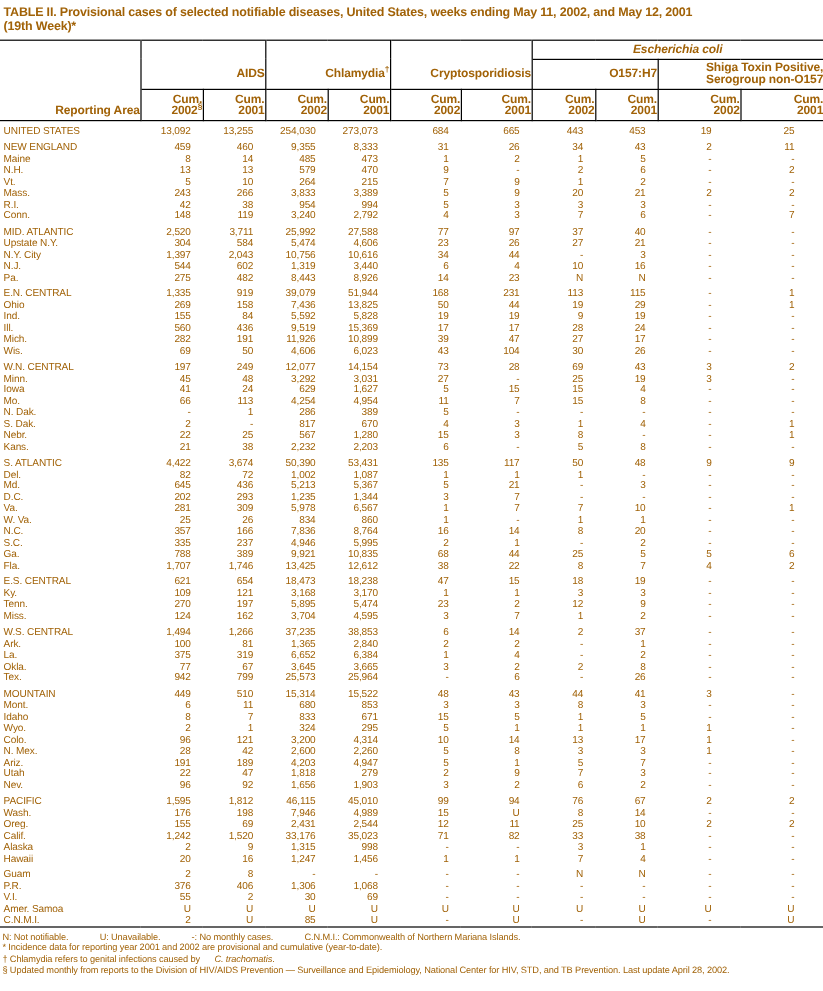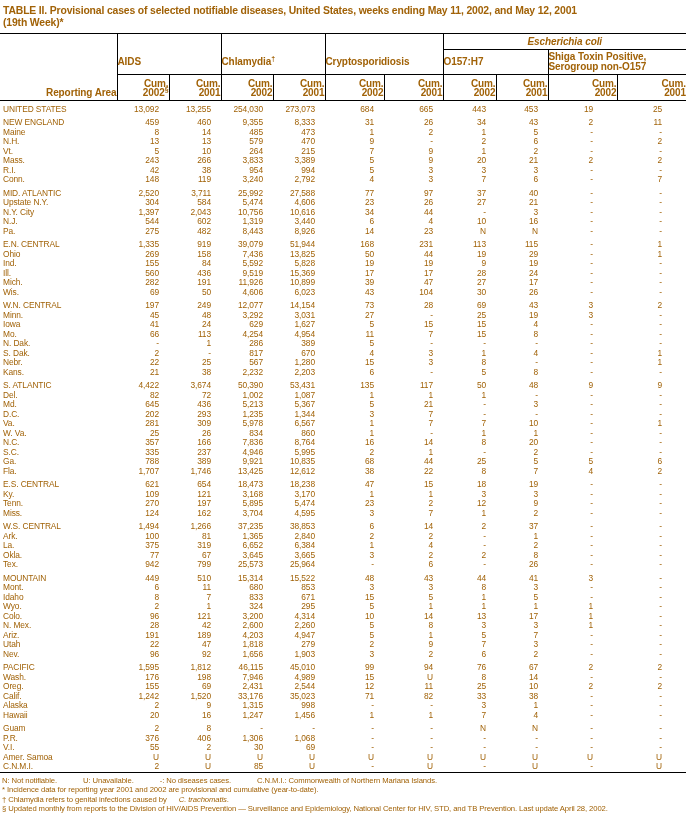--- a/index.html
+++ b/index.html
@@ -13,21 +13,21 @@
     padding:5px 3px 2px 3px;letter-spacing:-0.15px;white-space:nowrap;
   }
   table{border-collapse:collapse;table-layout:fixed;width:686px;margin-top:2px;
         border-top:1px solid #000;border-bottom:1px solid #000;}
   th,td{padding:0;margin:0;}
   thead th{font-size:10px;font-weight:bold;letter-spacing:-0.1px;}
   .bR{border-right:1px solid #000;}
   .bB{border-bottom:1px solid #000;}
   tr.ecoli-row th{height:15px;vertical-align:middle;}
   th.ecoli{font-style:italic;text-align:center;}
-  tr.group-row th{height:24px;vertical-align:middle;text-align:left;line-height:9.5px;}
+  tr.group-row th{height:24px;vertical-align:middle;text-align:right;line-height:9.5px;}
   tr.cum-row th{height:23px;vertical-align:bottom;text-align:right;line-height:9.5px;
                 padding-bottom:2px;border-bottom:1px solid #000;padding-left:24px;}
   th.ra-head{text-align:left;padding-left:3px;}
   tbody td{font-size:8.4px;line-height:9.5px;white-space:nowrap;letter-spacing:-0.1px;}
   td.area{text-align:left;padding-left:3px;}
   td.v{text-align:right;padding-right:10px;}
   td.v.w{padding-right:24px;}
   tr.sp td{height:4px;line-height:4px;font-size:1px;}
   sup{font-size:70%;line-height:0;vertical-align:super;}
   .foot{font-size:7.7px;line-height:9.6px;padding:3px 3px 0 2px;letter-spacing:-0.1px;}
@@ -1019,21 +1019,21 @@
           <td class="v">U</td>
           <td class="v">-</td>
           <td class="v">U</td>
           <td class="v w">-</td>
           <td class="v w">U</td>
         </tr>
       </tbody>
   </table>
 
   <div class="foot">
-    <div class="legend" id="legend"><span>N: Not notifiable.</span><span>U: Unavailable.</span><span>-: No diseases cases.</span><span>C.N.M.I.: Commonwealth of Northern Mariana Islands.</span></div>
+    <div class="legend" id="legend"><span>N: Not notifiable.</span><span>U: Unavailable.</span><span>-: No monthly cases.</span><span>C.N.M.I.: Commonwealth of Northern Mariana Islands.</span></div>
     <div id="notes">
         <div class="note"><span>* </span><span>Incidence data for reporting year 2001 and 2002 are provisional and cumulative (year-to-date).</span></div>
         <div class="note"><span>† </span><span>Chlamydia refers to genital infections caused by </span><span class="it">C. trachomatis</span><span>.</span></div>
         <div class="note"><span>§ </span><span>Updated monthly from reports to the Division of HIV/AIDS Prevention — Surveillance and Epidemiology, National Center for HIV, STD, and TB Prevention. Last update April 28, 2002.</span></div>
       </div>
   </div>
 
 </div>
 
 </body></html>

